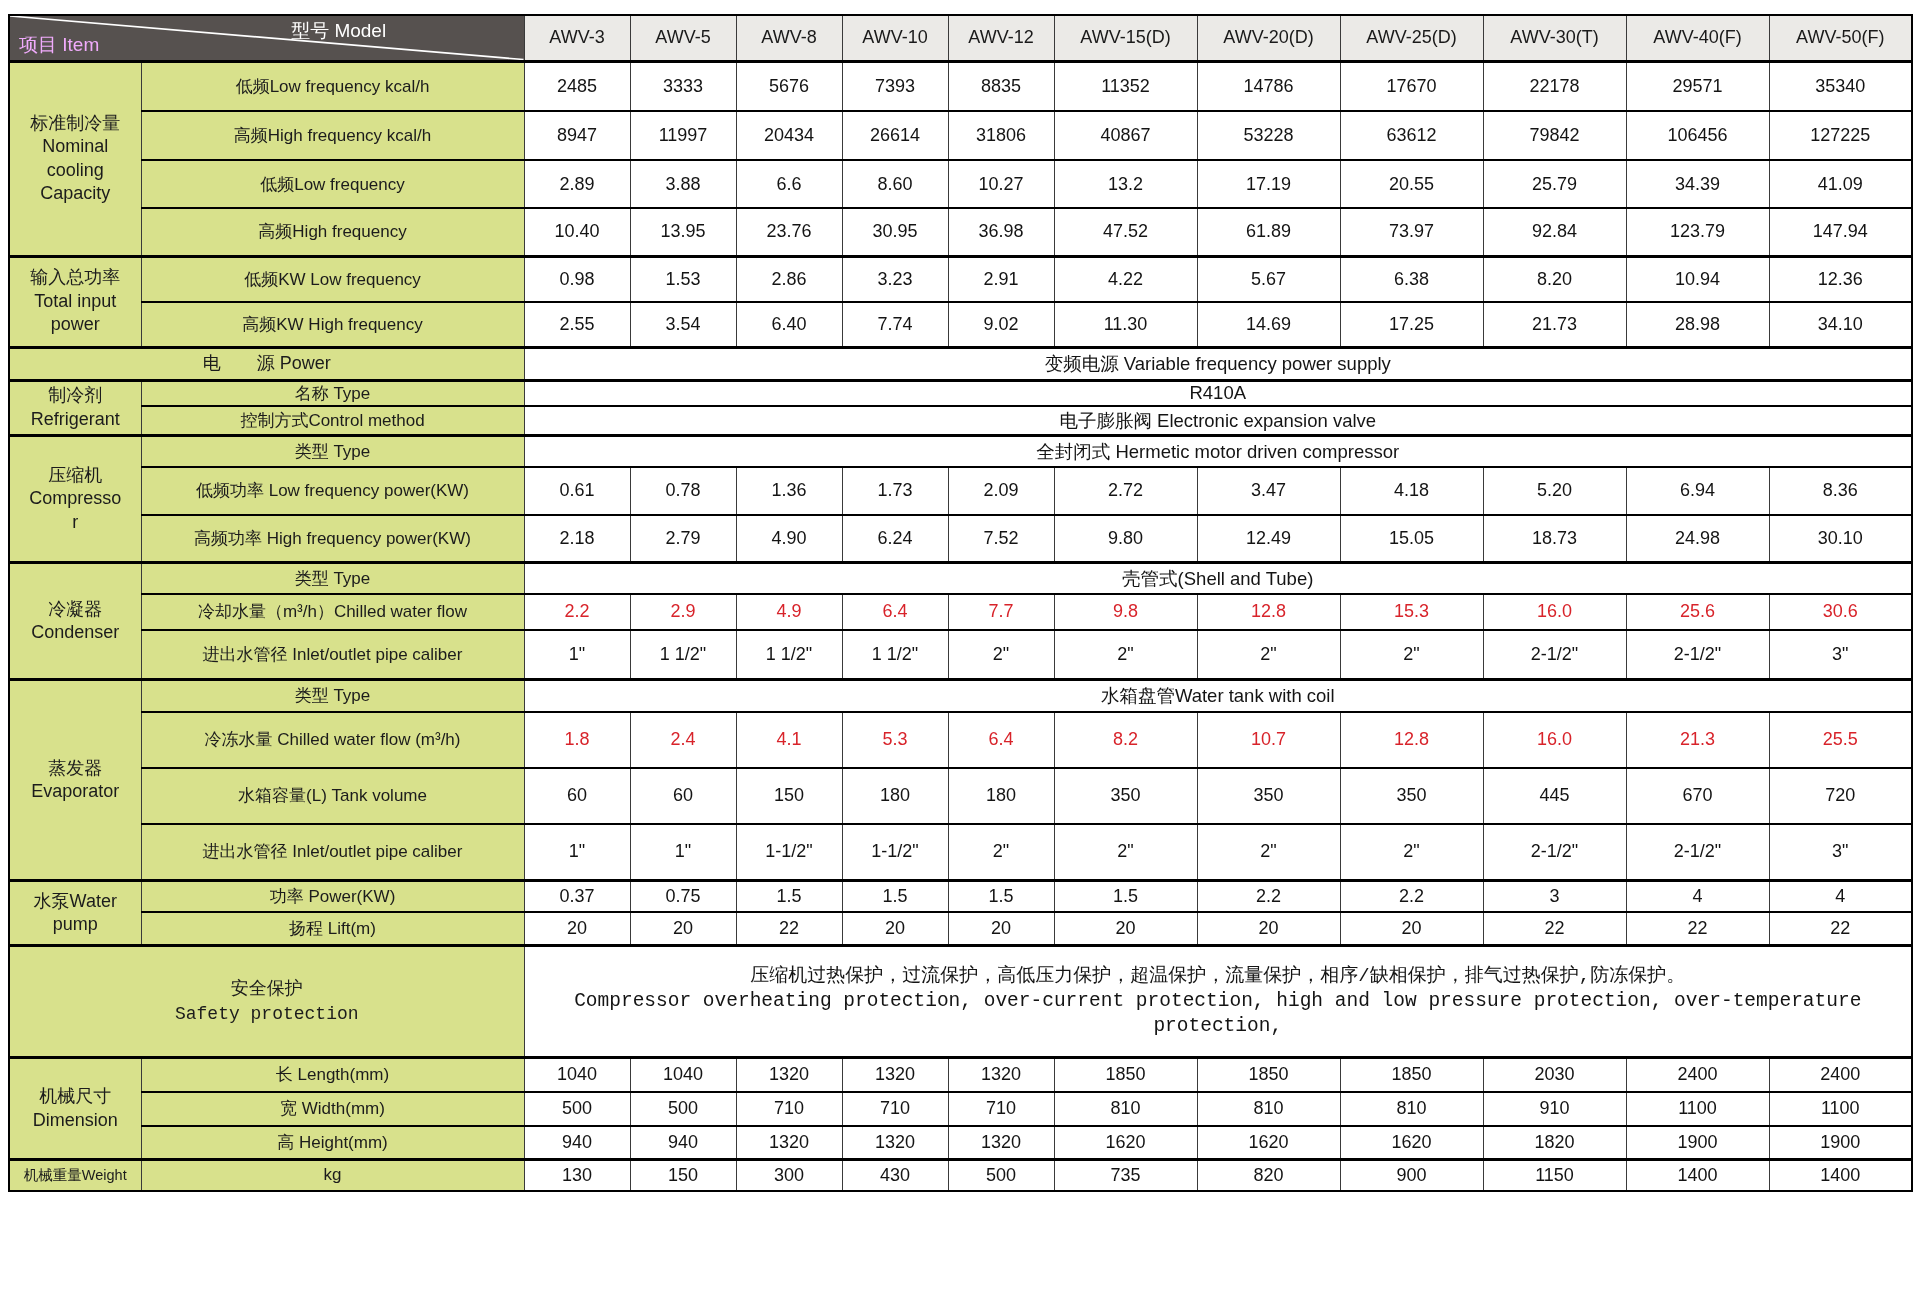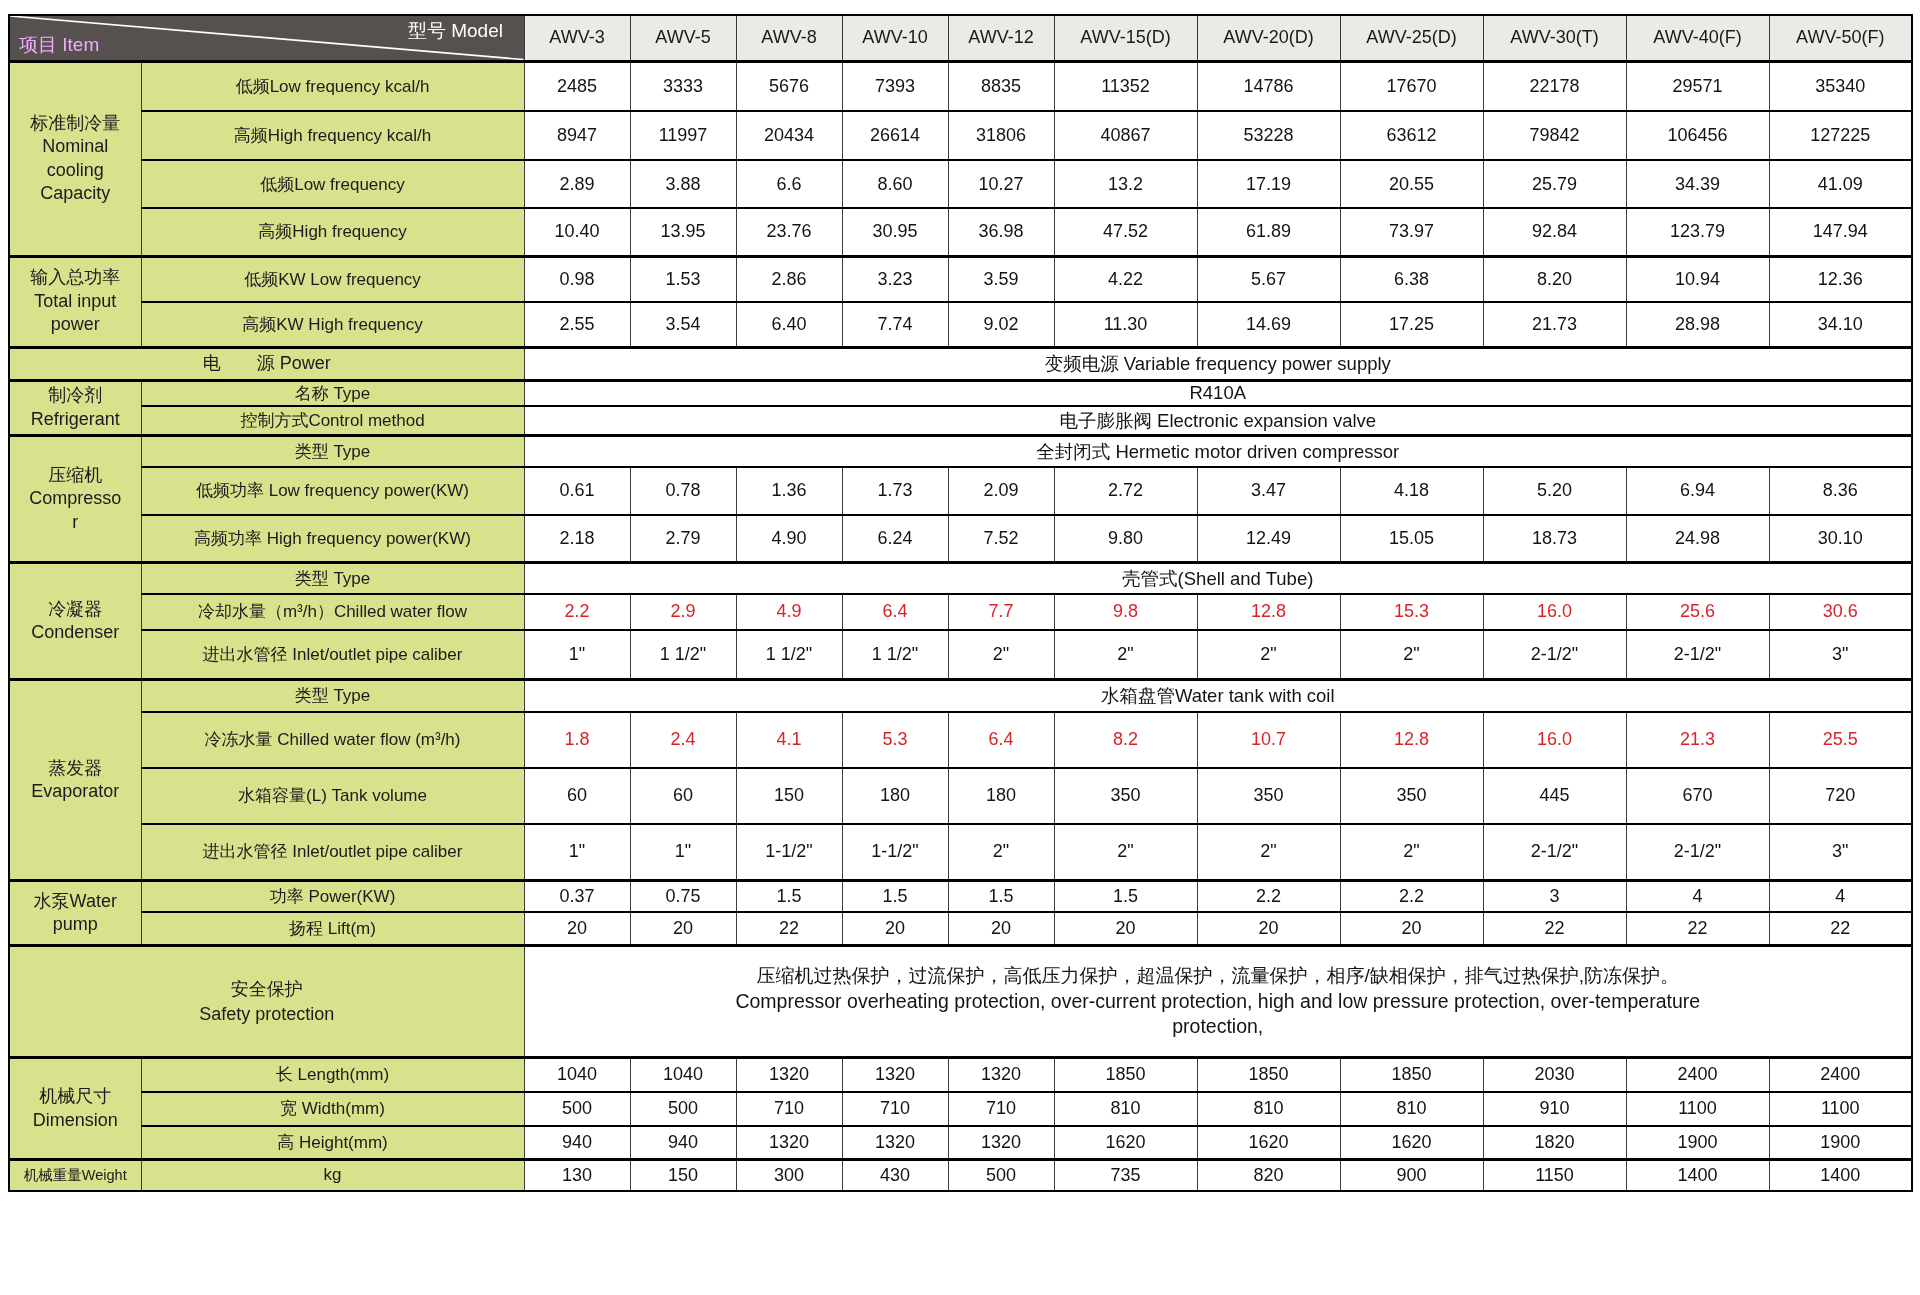--- a/index.html
+++ b/index.html
@@ -42,21 +42,21 @@
   
   .spec thead tr { height: 46px; }
   th.diag {
     background: #56514f;
     position: relative;
     padding: 0;
   }
   th.diag svg { position: absolute; left: 0; top: 0; width: 100%; height: 100%; display: block; }
   th.diag .model-label {
     position: absolute; top: 2px; left: 32%; right: 4%;
-    text-align: right; color: #fff; font-size: 19px; font-weight: normal;
+    text-align: center; color: #fff; font-size: 19px; font-weight: normal;
   }
   th.diag .item-label {
     position: absolute; bottom: 2px; left: 9px;
     color: #f0abfc; font-size: 19px; font-weight: normal;
   }
   th.model-th {
     background: #ebeae7;
     font-size: 18px;
     font-weight: normal;
     color: #1a1a1a;
@@ -189,21 +189,21 @@
         </tr>
         <tr class="sec" style="height: 46px; margin-top: 36px;">
           <td rowspan="2" class="group-label group-total-input-power">输入总功率
 Total input
 power</td>
           <td class="row-label">低频KW  Low frequency</td>
           <td class="val">0.98</td>
           <td class="val">1.53</td>
           <td class="val">2.86</td>
           <td class="val">3.23</td>
-          <td class="val">3.59</td>
+          <td class="val">2.91</td>
           <td class="val">4.22</td>
           <td class="val">5.67</td>
           <td class="val">6.38</td>
           <td class="val">8.20</td>
           <td class="val">10.94</td>
           <td class="val">12.36</td>
         </tr>
         <tr style="height: 45px;">
           <td class="row-label">高频KW   High frequency</td>
           <td class="val">2.55</td>
@@ -372,21 +372,21 @@
           <td class="val">22</td>
           <td class="val">20</td>
           <td class="val">20</td>
           <td class="val">20</td>
           <td class="val">20</td>
           <td class="val">20</td>
           <td class="val">22</td>
           <td class="val">22</td>
           <td class="val">22</td>
         </tr>
-        <tr class="sec" style="height: 112px;">
+        <tr class="sec" style="height: 112px; font-family: Liberation Mono, monospace;">
           <td colspan="2" class="full-label">安全保护
 Safety protection</td>
           <td colspan="11" class="val merged safety-cell">
             <div class="safety-zh">压缩机过热保护，过流保护，高低压力保护，超温保护，流量保护，相序/缺相保护，排气过热保护,防冻保护。</div>
             <div class="safety-en">Compressor overheating protection, over-current protection, high and low pressure protection, over-temperature
 protection,</div>
           </td>
         </tr>
         <tr class="sec" style="height: 34px;">
           <td rowspan="3" class="group-label group-dimension">机械尺寸

